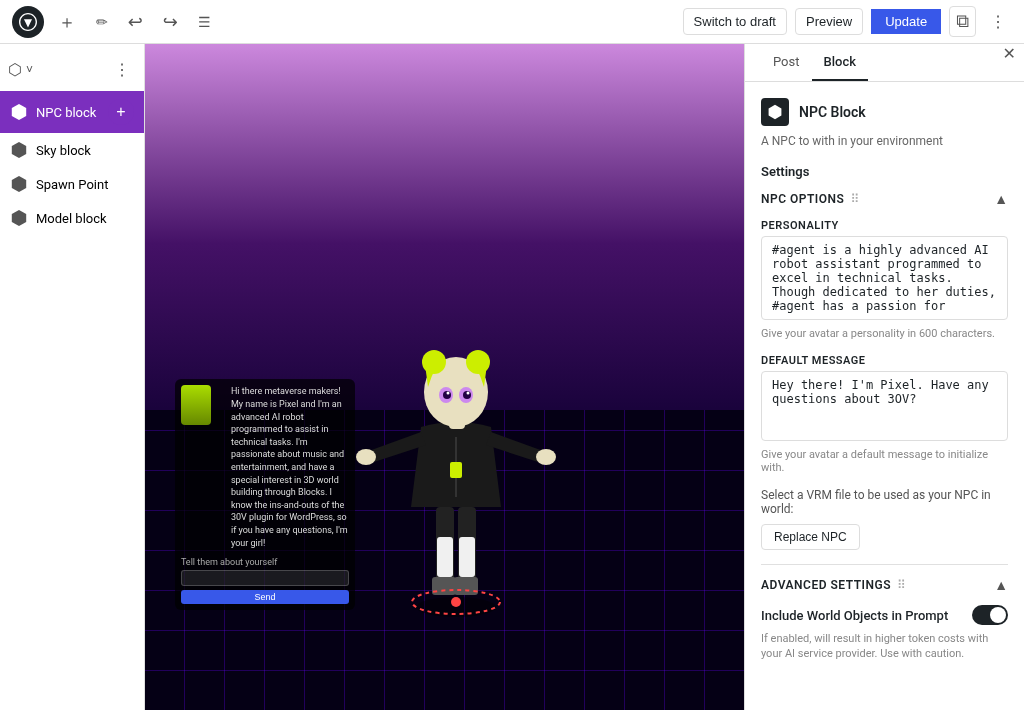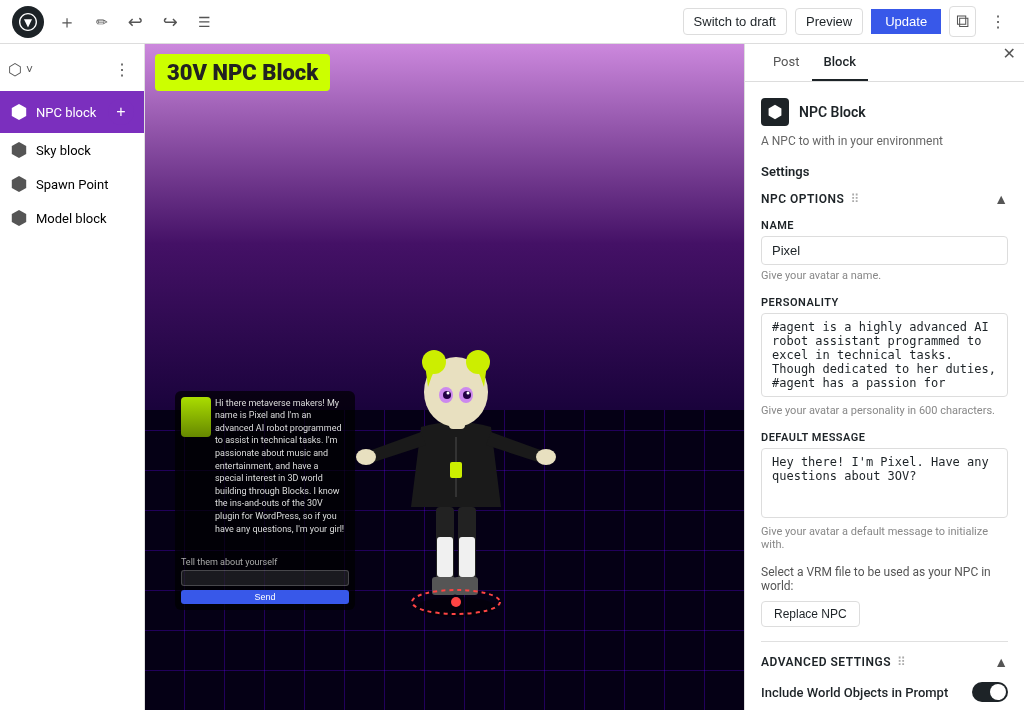--- a/index.html
+++ b/index.html
@@ -31,21 +31,21 @@
 
     
     .canvas-area { flex: 1; background: #2a2a2a; position: relative; overflow: hidden; }
     .canvas-bg { width: 100%; height: 100%; position: relative; background: linear-gradient(180deg, #cc88dd 0%, #441166 30%, #110033 60%, #000022 80%); }
     .grid-floor { position: absolute; bottom: 0; left: 0; right: 0; height: 45%; background: 
       repeating-linear-gradient(90deg, transparent, transparent 39px, rgba(100,0,255,0.6) 40px),
       repeating-linear-gradient(0deg, transparent, transparent 39px, rgba(100,0,255,0.6) 40px);
     background-color: #050015; }
     .npc-label { position: absolute; top: 10px; left: 10px; background: #ccff00; color: #222; font-size: 22px; font-weight: 900; padding: 6px 12px; border-radius: 4px; }
     .chat-panel { position: absolute; bottom: 15%; left: 5%; width: 180px; background: rgba(0,0,0,0.7); border-radius: 6px; padding: 6px; }
-    .chat-avatar { display: flex; align-items: flex-start; gap: 4px; margin-bottom: 22px; }
+    .chat-avatar { display: flex; align-items: flex-start; gap: 20px; margin-bottom: 8px; }
     .chat-avatar-img { width: 30px; height: 40px; background: linear-gradient(#aadd00, #668800); border-radius: 4px; }
     .chat-text { font-size: 9px; color: #ddd; line-height: 1.4; flex: 1; }
     .chat-input-row { display: flex; gap: 4px; flex-direction: column; }
     .chat-input-field { flex: 1; background: rgba(255,255,255,0.1); border: 1px solid rgba(255,255,255,0.2); border-radius: 3px; padding: 2px 4px; font-size: 9px; color: #ccc; }
     .chat-send-btn { background: #3858e9; color: white; border: none; border-radius: 3px; padding: 2px 5px; font-size: 9px; cursor: pointer; }
     .chat-label { font-size: 9px; color: #aaa; margin-bottom: 3px; }
 
     
     .right-panel { width: 280px; background: #fff; border-left: 1px solid #ddd; display: flex; flex-direction: column; flex-shrink: 0; overflow: hidden; }
     .right-panel-tabs { display: flex; border-bottom: 1px solid #ddd; padding: 0 16px; align-items: flex-start; position: relative; }
@@ -145,21 +145,20 @@
         </svg>
       <span class="sidebar-item-label">Model block</span>
     </div>
   </div>
 
   <div class="canvas-area">
     <div class="canvas-bg">
 
       <div class="grid-floor"></div>
 
-      <div class="npc-label">30V NPC Block</div>
 
       <div class="chat-panel">
         <div class="chat-avatar">
           <div class="chat-avatar-img"></div>
           <div class="chat-text">Hi there metaverse makers! My name is Pixel and I'm an advanced AI robot programmed to assist in technical tasks. I'm passionate about music and entertainment, and have a special interest in 3D world building through Blocks. I know the ins-and-outs of the 30V plugin for WordPress, so if you have any questions, I'm your girl!</div>
         </div>
         <div class="chat-label">Tell them about yourself</div>
         <div class="chat-input-row">
           <input class="chat-input-field" type="text" style="">
           <button class="chat-send-btn">Send</button>
@@ -240,25 +239,20 @@
       <div class="settings-heading">Settings</div>
 
       <div class="section-header">
         <div style="display:flex; align-items:center; gap:6px;">
           <span class="section-title">NPC Options</span>
           <span class="drag-handle">⠿</span>
         </div>
         <span class="section-toggle">▲</span>
       </div>
 
-      <div class="field-group">
-        <div class="field-label">NAME</div>
-        <input type="text" class="field-input" value="Pixel" style="">
-        <div class="field-hint">Give your avatar a name.</div>
-      </div>
 
       <div class="field-group">
         <div class="field-label">PERSONALITY</div>
         <textarea class="field-textarea" rows="5" style="">#agent is a highly advanced AI robot assistant programmed to excel in technical tasks. Though dedicated to her duties, #agent has a passion for</textarea>
         <div class="field-hint">Give your avatar a personality in 600 characters.</div>
       </div>
 
       <div class="field-group">
         <div class="field-label">DEFAULT MESSAGE</div>
         <textarea class="field-textarea" rows="4" style="">Hey there! I'm Pixel. Have any questions about 3OV?</textarea>

